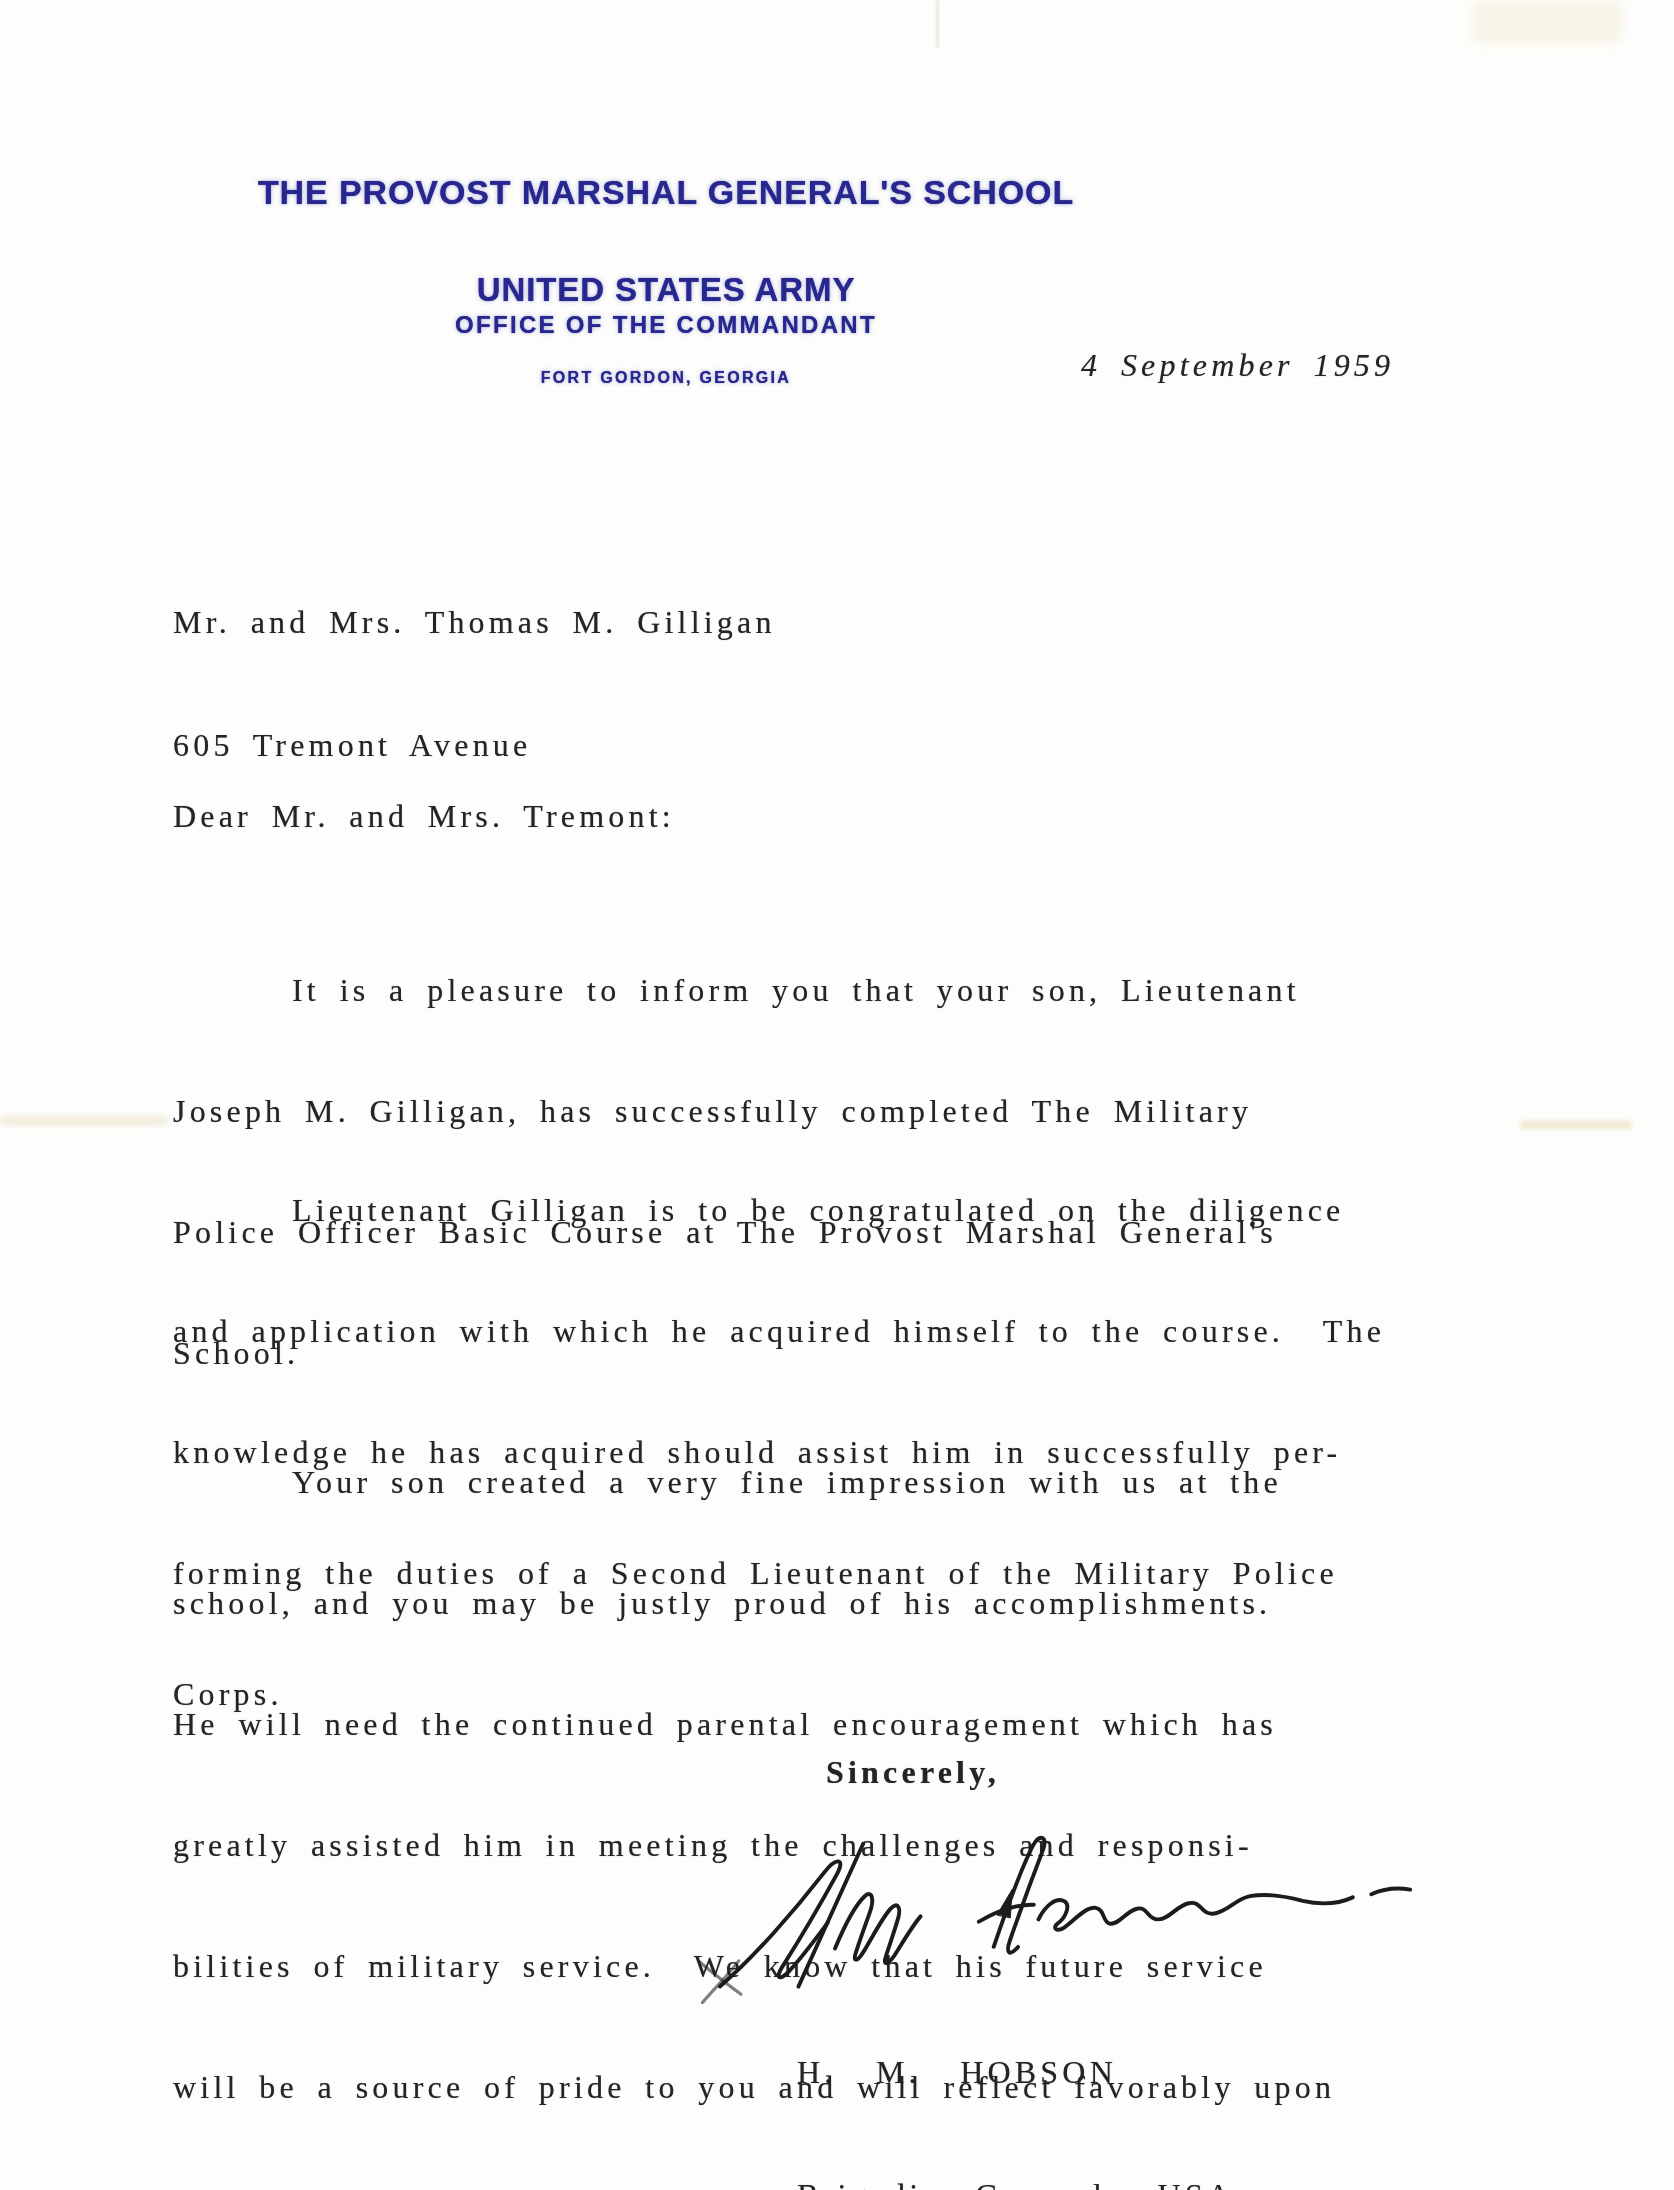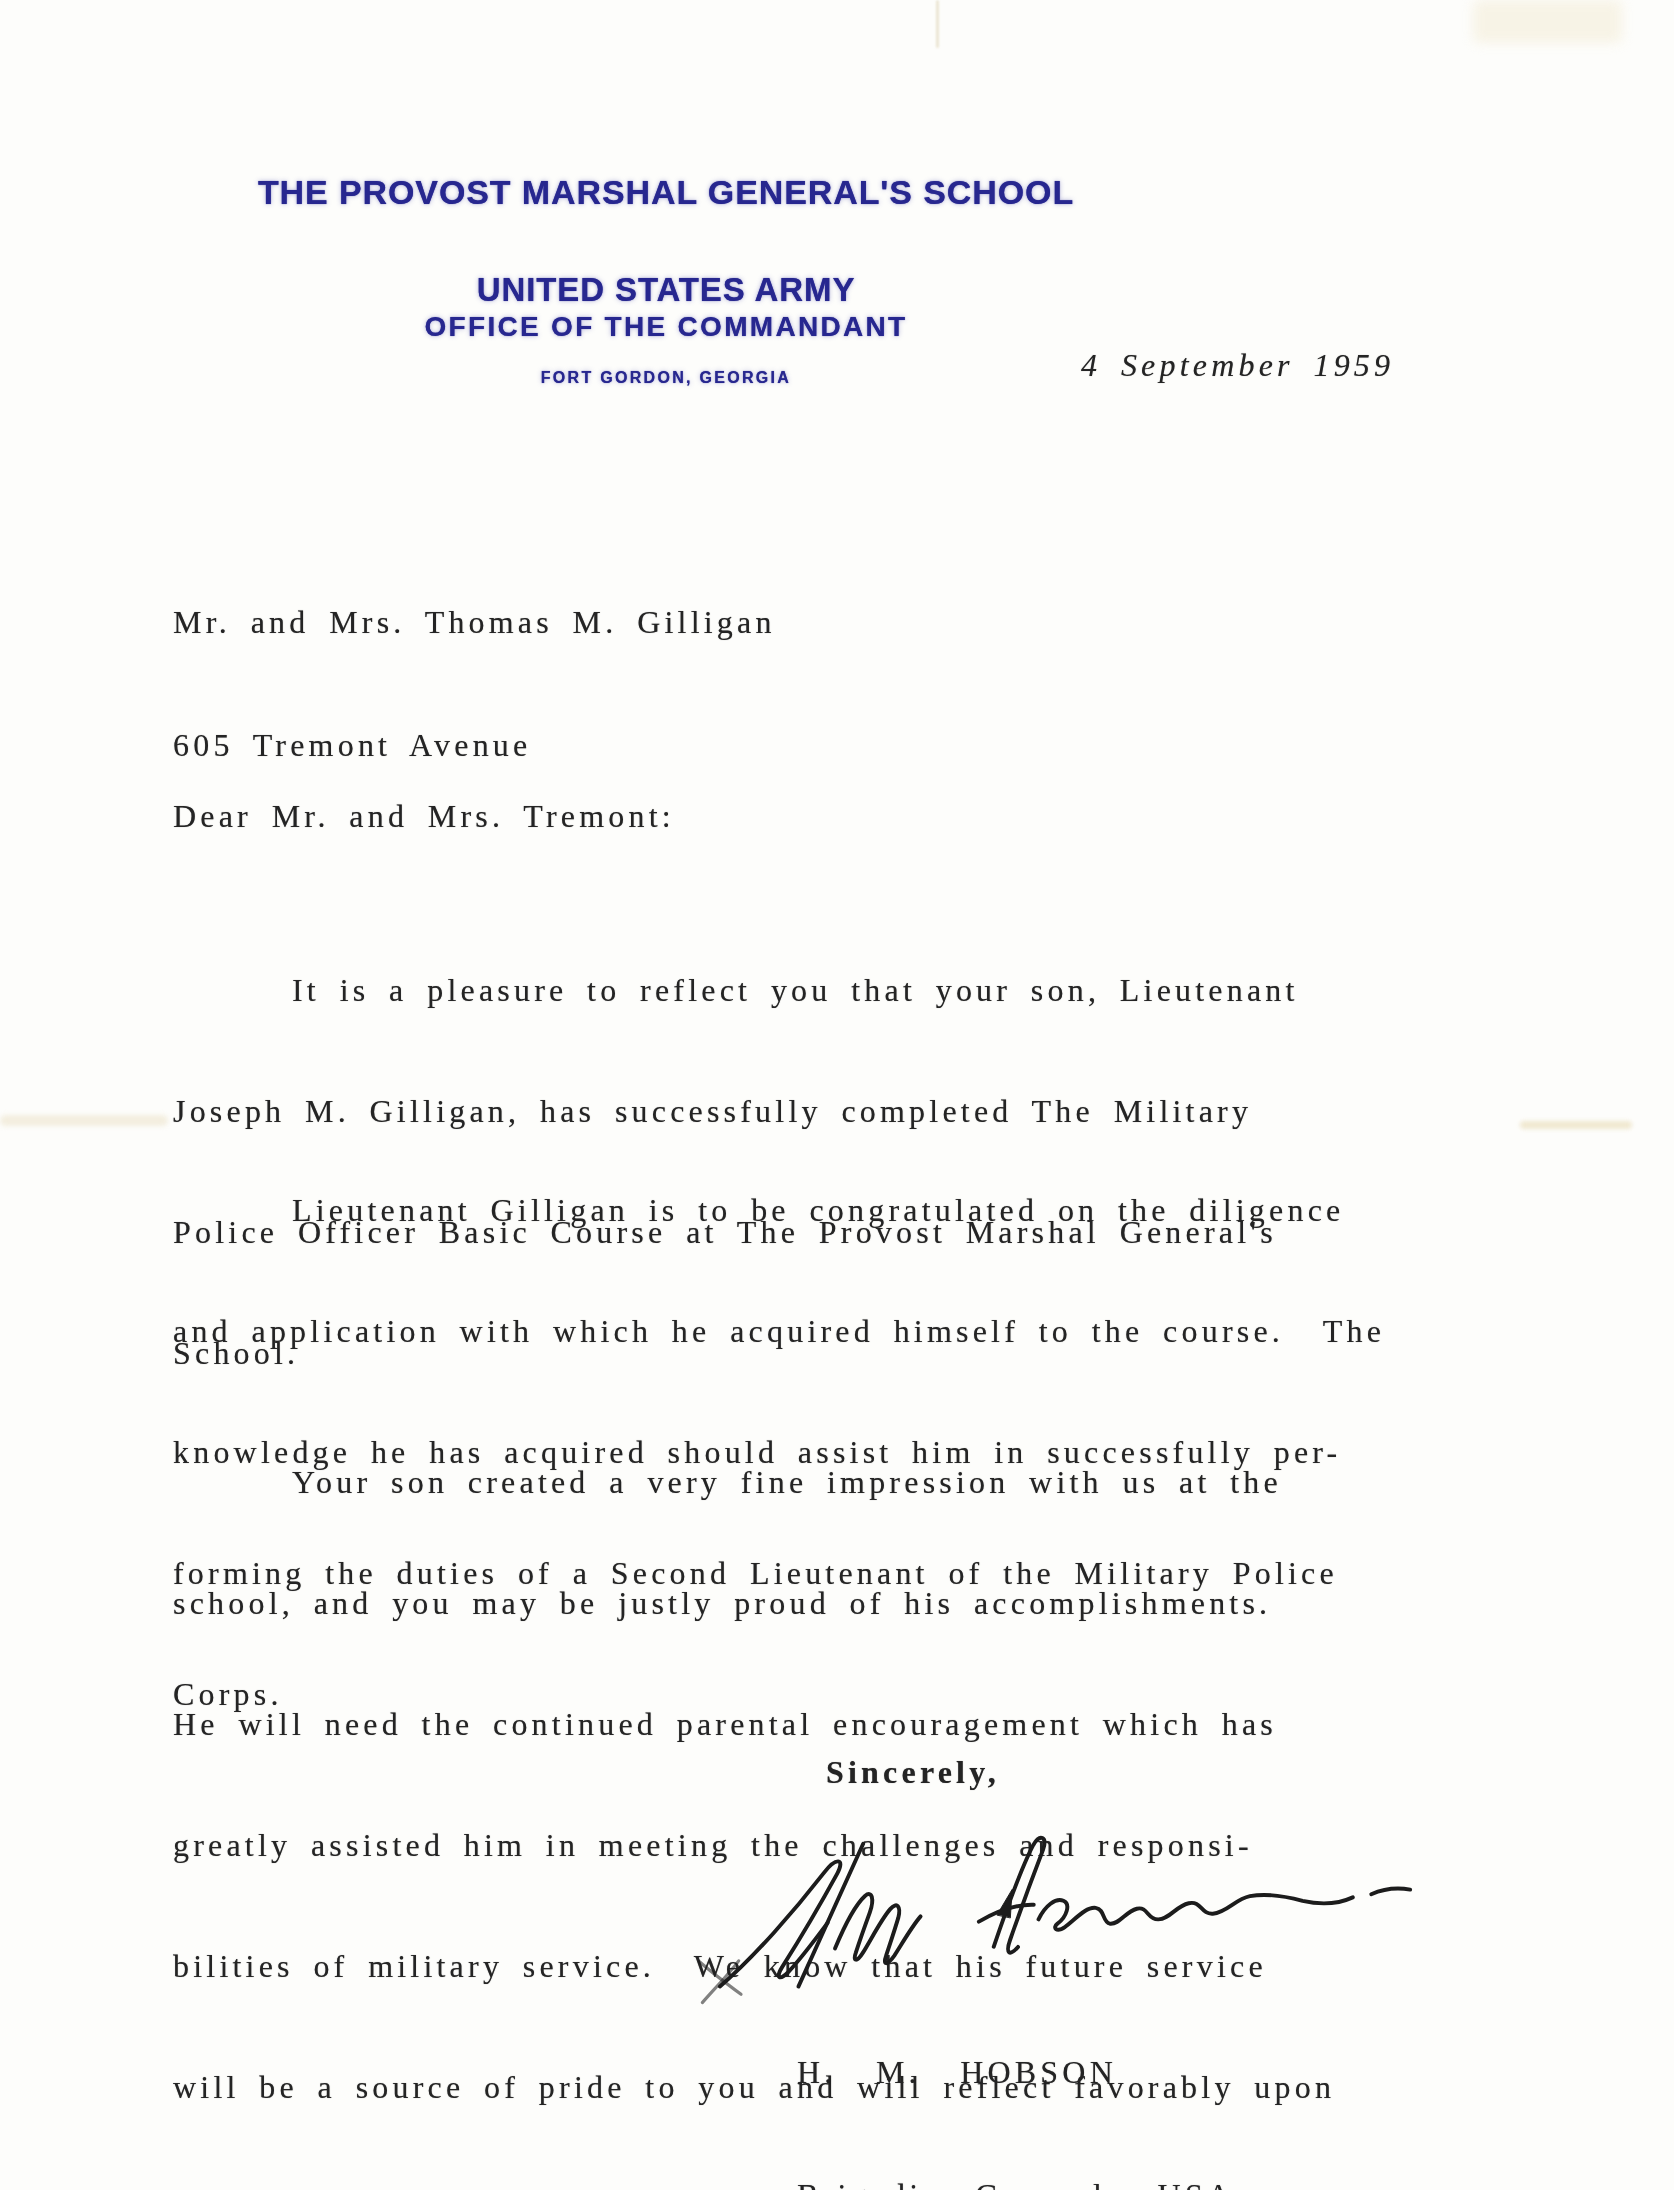--- a/index.html
+++ b/index.html
@@ -19,21 +19,21 @@
   
   .lh{
     position:absolute;left:0;width:1332px;text-align:center;
     font-family:"Liberation Sans","DejaVu Sans",sans-serif;font-weight:bold;
     color:#27278f;
     text-shadow:0 0 5.6px rgba(70,70,170,.38),0 0 0.9px rgba(39,39,143,.9);
     white-space:pre;
   }
   .lh1{top:173px;font-size:34px;letter-spacing:0.9px;}
   .lh2{top:235px;font-size:33px;letter-spacing:0.9px;margin-top:36px;}
-  .lh3{top:311px;font-size:28px;letter-spacing:2.3px;}
+  .lh3{top:311px;font-size:24px;letter-spacing:2.3px;}
   .lh4{top:369px;font-size:16px;letter-spacing:2.3px;}
   
   .type{
     position:absolute;
     font-size:32px;color:#242424;
     letter-spacing:4.2px;word-spacing:7.5px;
     white-space:pre;
     text-shadow:0 0 0.9px rgba(36,36,36,.5);
   }
   .para .ln{height:47px;line-height:47px;}
@@ -77,21 +77,21 @@
   <div class="type date">4 September 1959</div>
 
   <div class="type blk recipient">
     <div class="ln">Mr. and Mrs. Thomas M. Gilligan</div>
     <div class="ln">605 Tremont Avenue</div>
   </div>
 
   <div class="type salutation">Dear Mr. and Mrs. Tremont:</div>
 
   <div class="type para p1">
-    <div class="ln indent">It is a pleasure to reflect you that your son, Lieutenant</div>
+    <div class="ln indent">It is a pleasure to inform you that your son, Lieutenant</div>
     <div class="ln">Joseph M. Gilligan, has successfully completed The Military</div>
     <div class="ln">Police Officer Basic Course at The Provost Marshal General's</div>
     <div class="ln">School.</div>
   </div>
 
   <div class="type para p2">
     <div class="ln indent">Lieutenant Gilligan is to be congratulated on the diligence</div>
     <div class="ln">and application with which he acquired himself to the course.  The</div>
     <div class="ln">knowledge he has acquired should assist him in successfully per-</div>
     <div class="ln">forming the duties of a Second Lieutenant of the Military Police</div>

